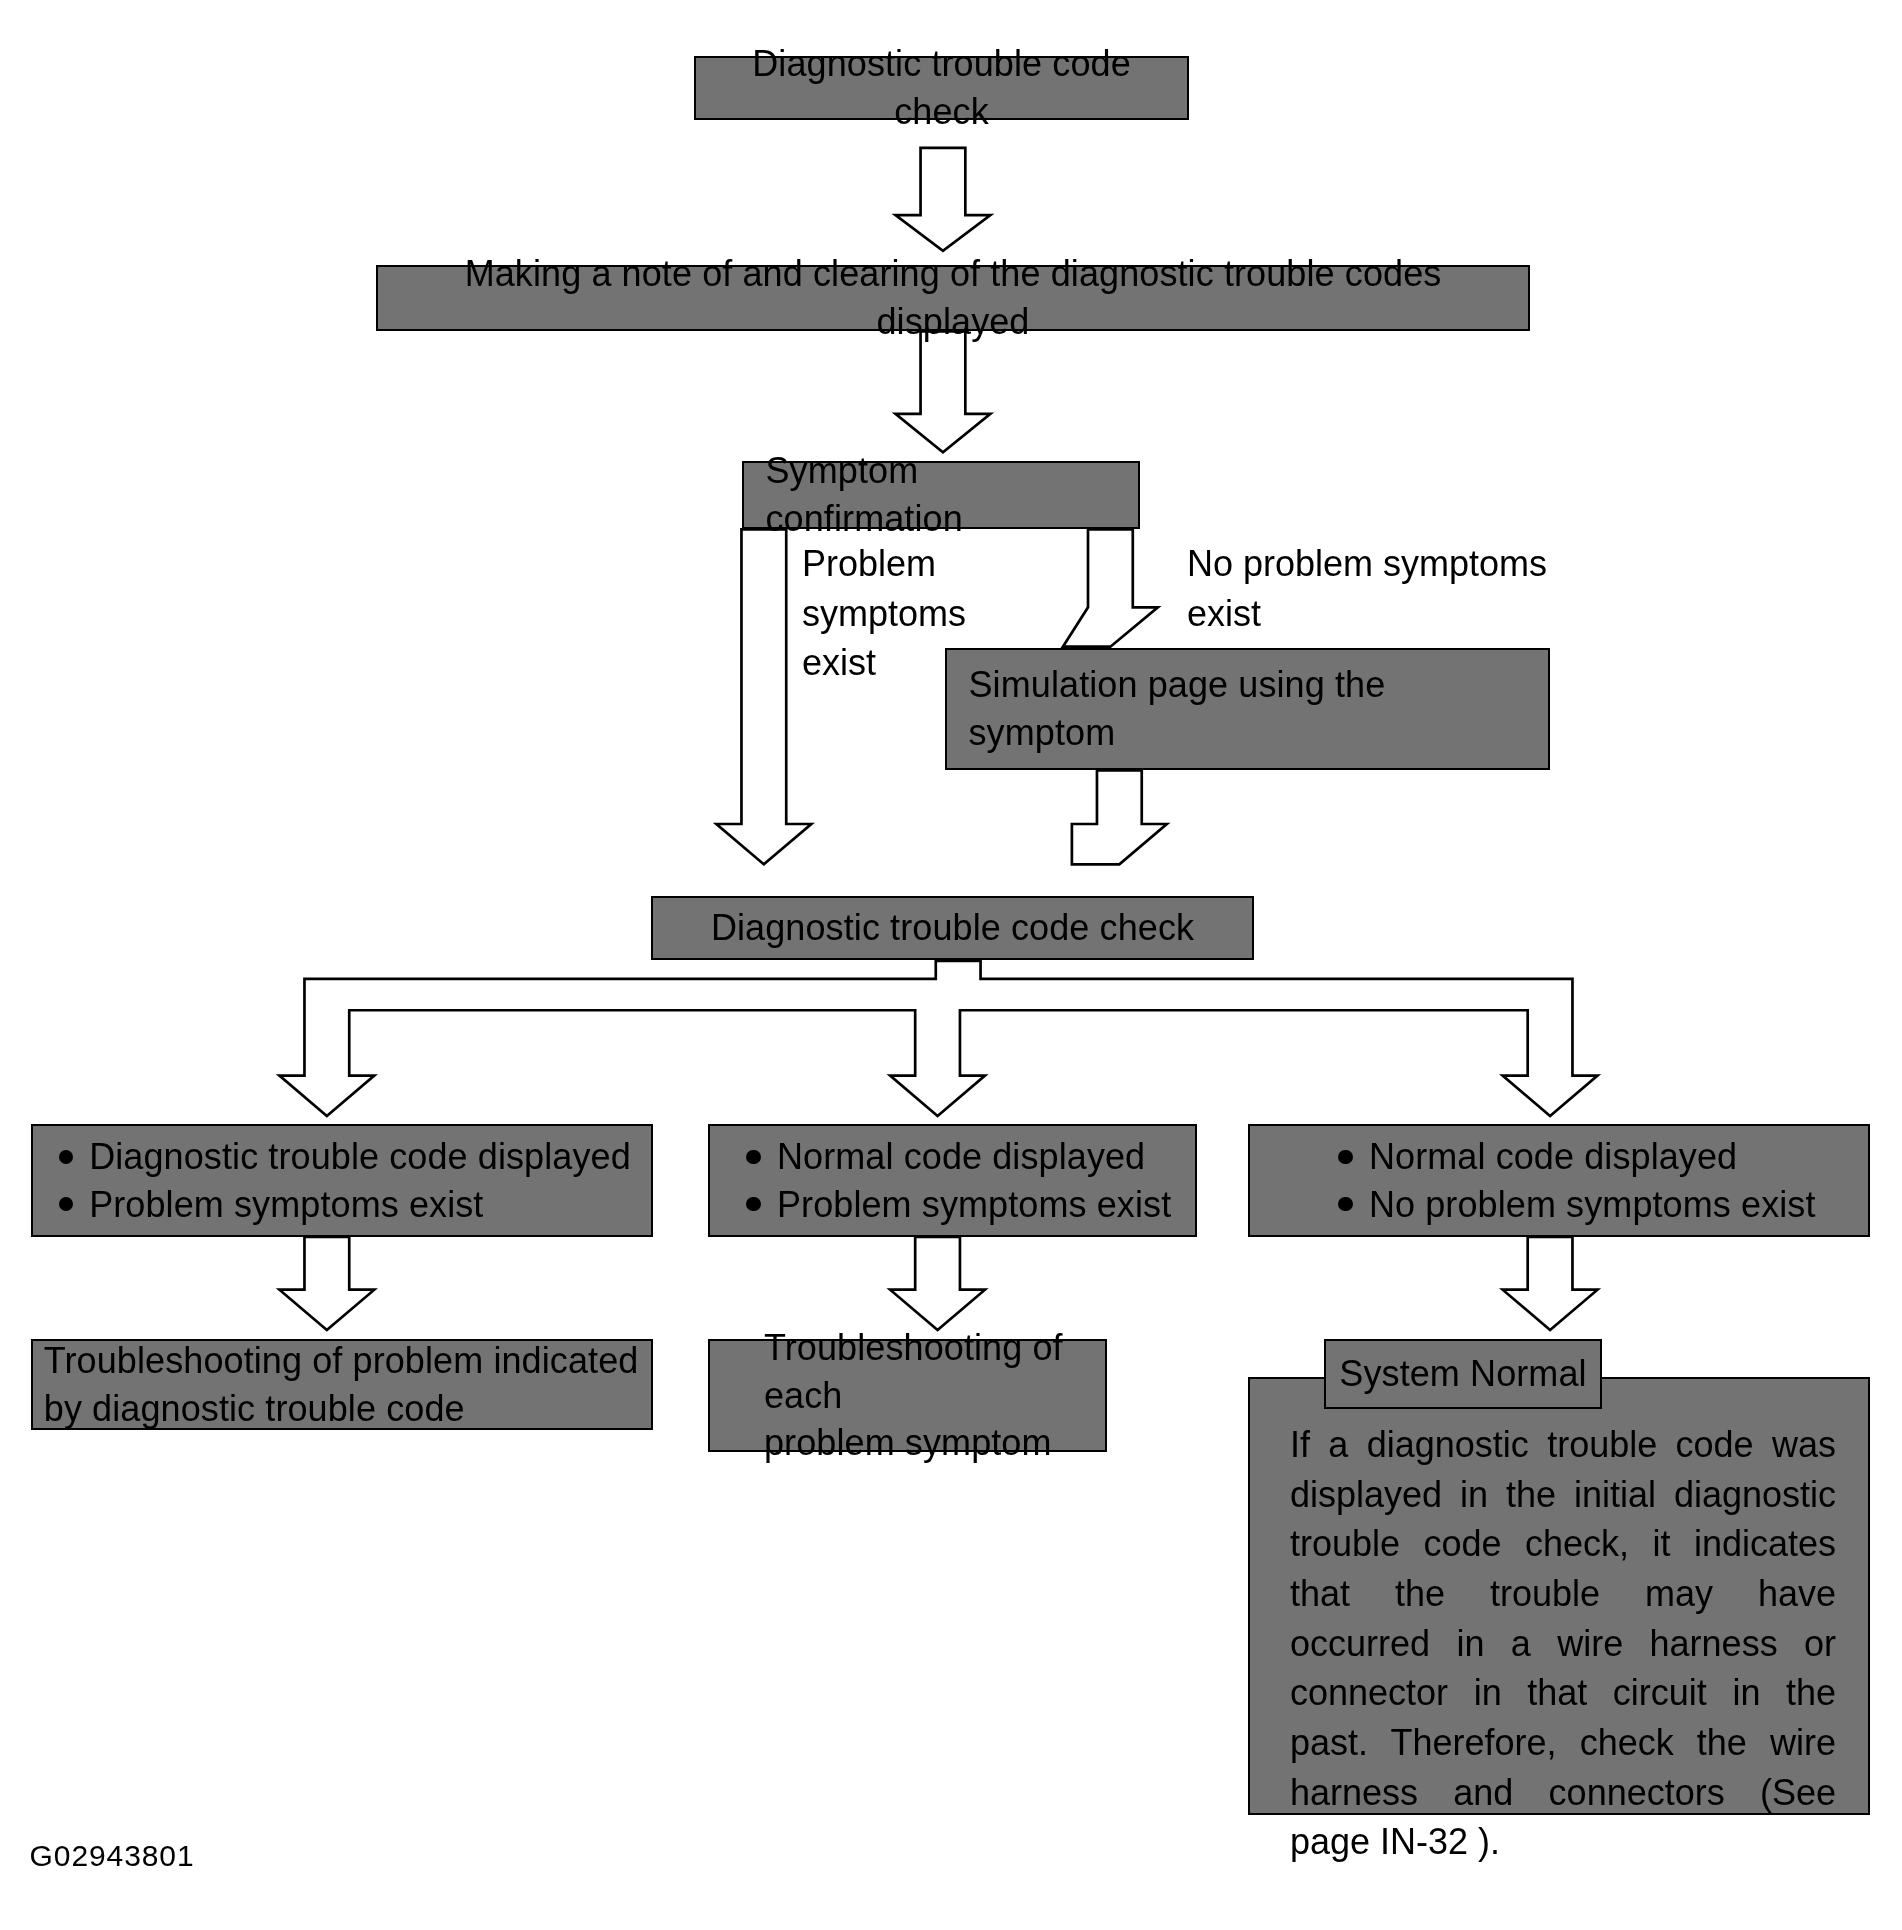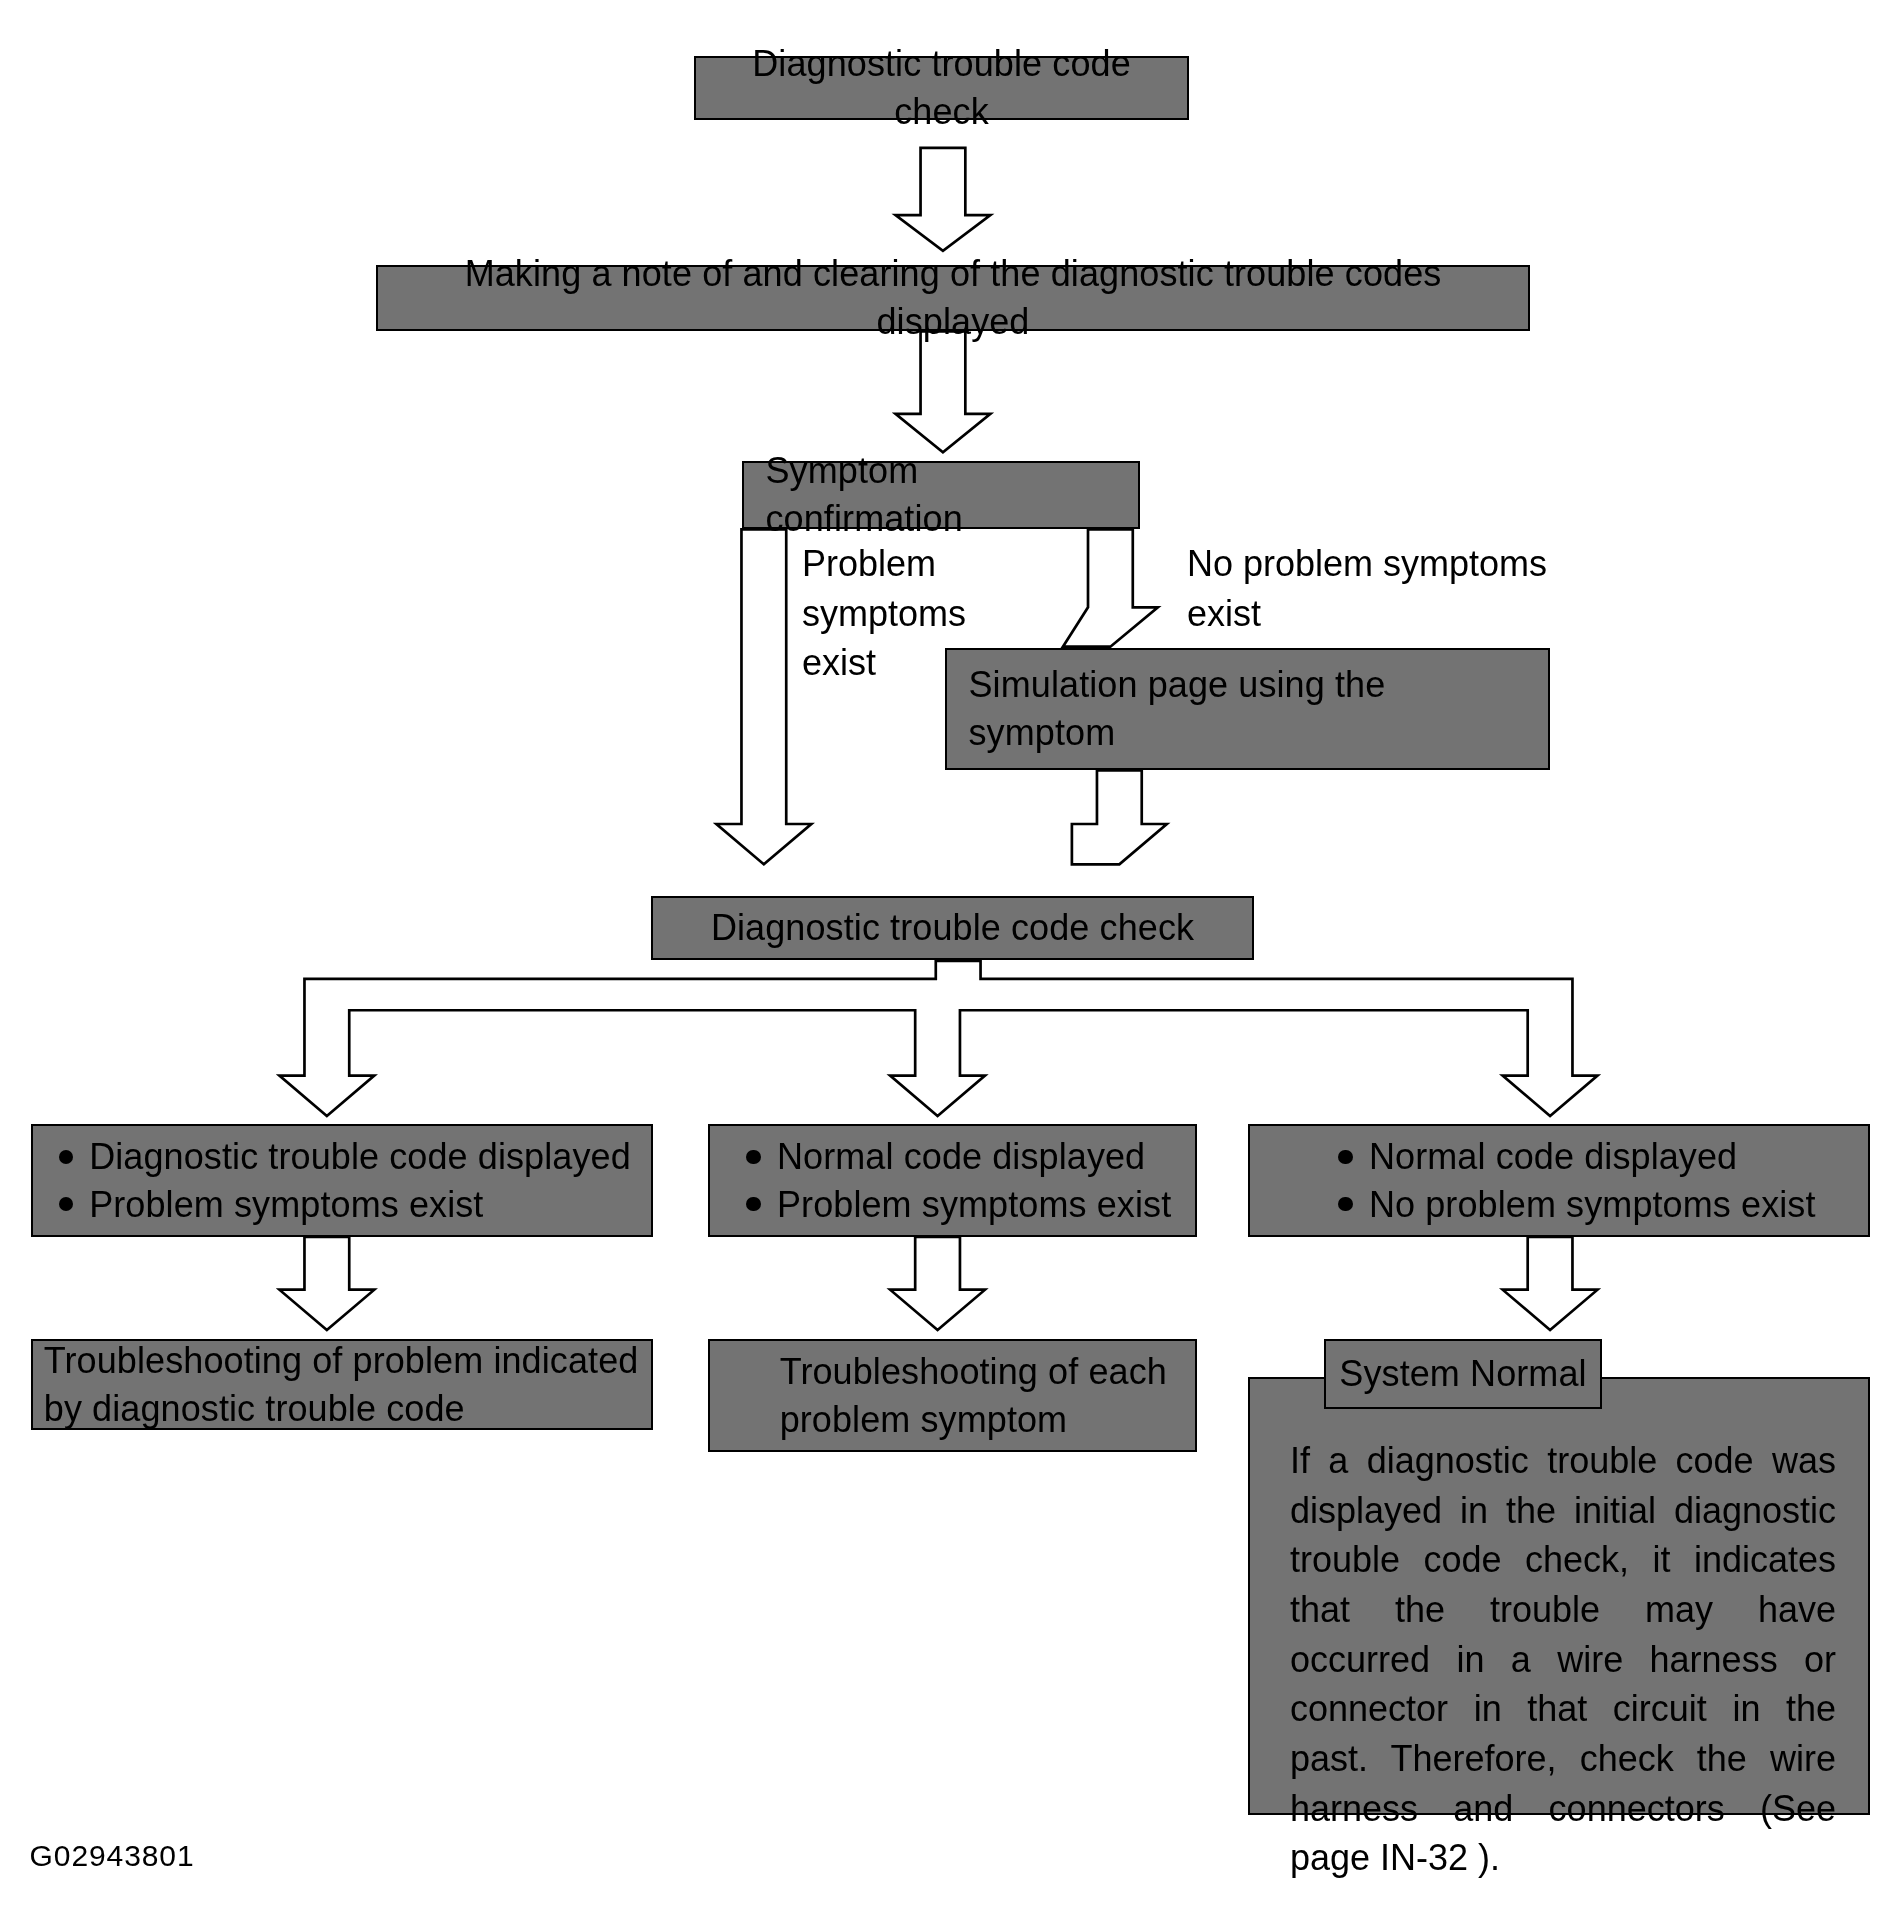--- a/index.html
+++ b/index.html
@@ -172,34 +172,34 @@
     </ul>
   </div>
 
   <div class="box left" style="left:31px; top:1339px; width:622px; height:91px;">
     <div class="inner" style="padding-left:10.7px;">
       <div>Troubleshooting of problem indicated</div>
       <div>by diagnostic trouble code</div>
     </div>
   </div>
 
-  <div class="box left" style="left:708px; top:1339px; width:489px; height:113px;">
+  <div class="box left" style="left:708px; top:1339px; width:399px; height:113px;">
     <div class="inner" style="padding-left:54px;">
       <div>Troubleshooting of each</div>
       <div>problem symptom</div>
     </div>
   </div>
 
   <div class="box" style="left:1248px; top:1377px; width:622px; height:438px; display:block;"></div>
 
   <div class="box center" style="left:1324px; top:1339px; width:278px; height:70px; z-index:5;">
     <span class="inner">System Normal</span>
   </div>
 
-  <div class="note-text" style="left:1290px; top:1420px; width:546px;margin-top:16px;">
+  <div class="note-text" style="left:1290px; top:1420px; width:546px;">
     <p>If a diagnostic trouble code was displayed in the initial diagnostic trouble code check, it indicates that the trouble may have occurred in a wire harness or connector in that circuit in the past. Therefore, check the wire harness and connectors (See page IN-32 ).</p>
   </div>
 
   <div class="note-text" style="left:802px; top:539px; width:296px; text-align:left; text-align-last:left;">
     <div>Problem symptoms</div>
     <div>exist</div>
   </div>
 
   <div class="note-text" style="left:1187px; top:539px; width:385px; text-align:left; text-align-last:left;">
     <div>No problem symptoms</div>

